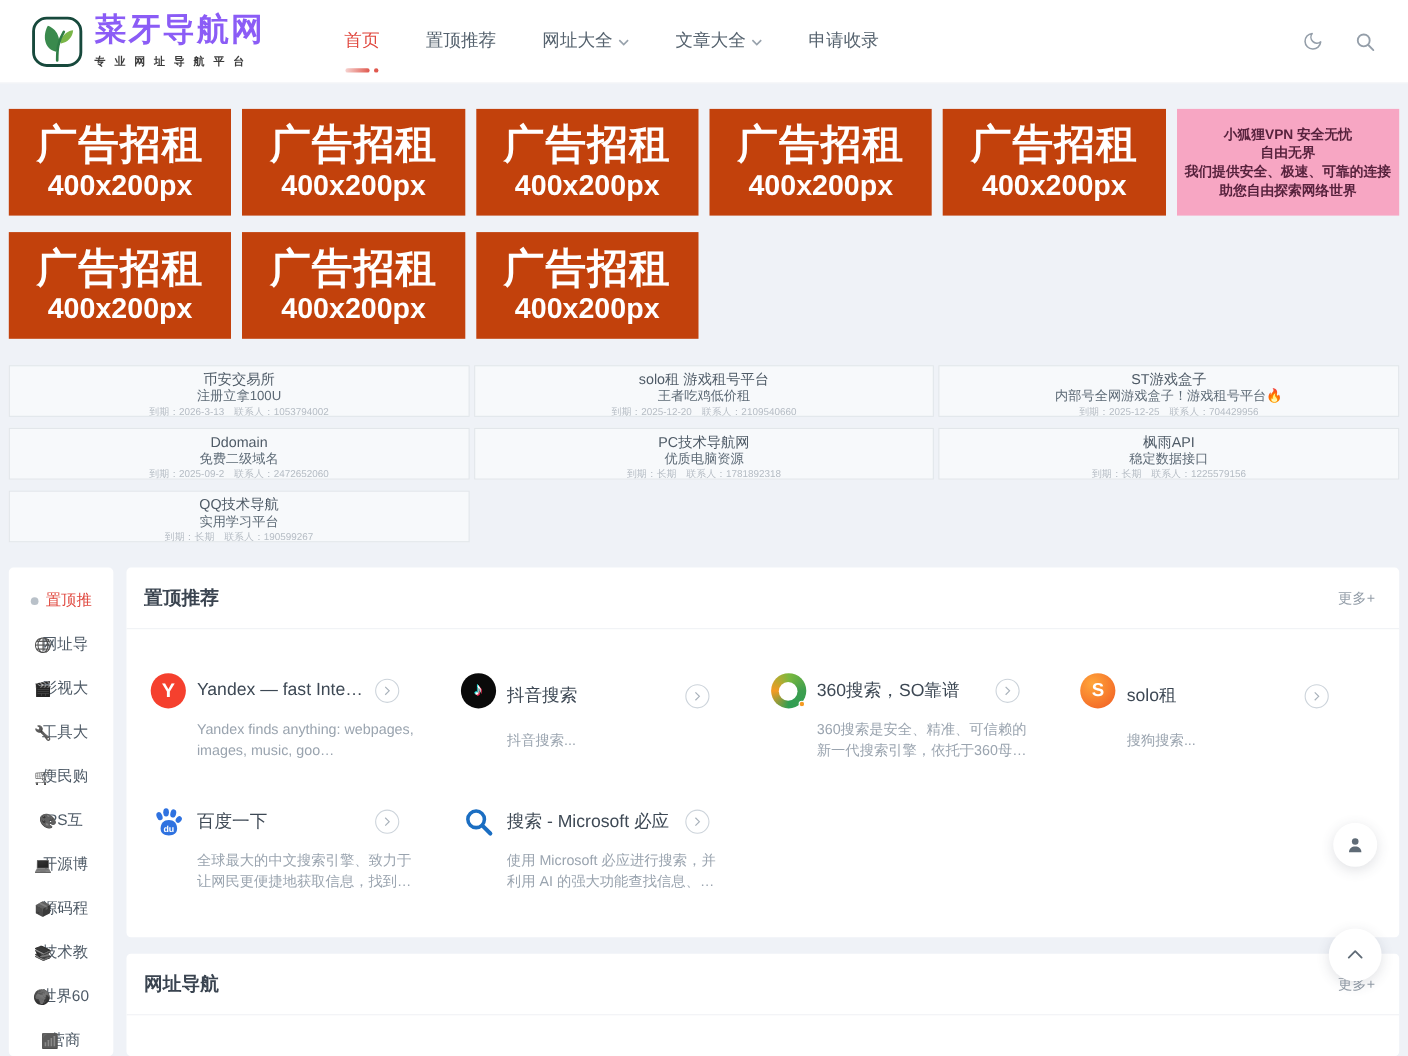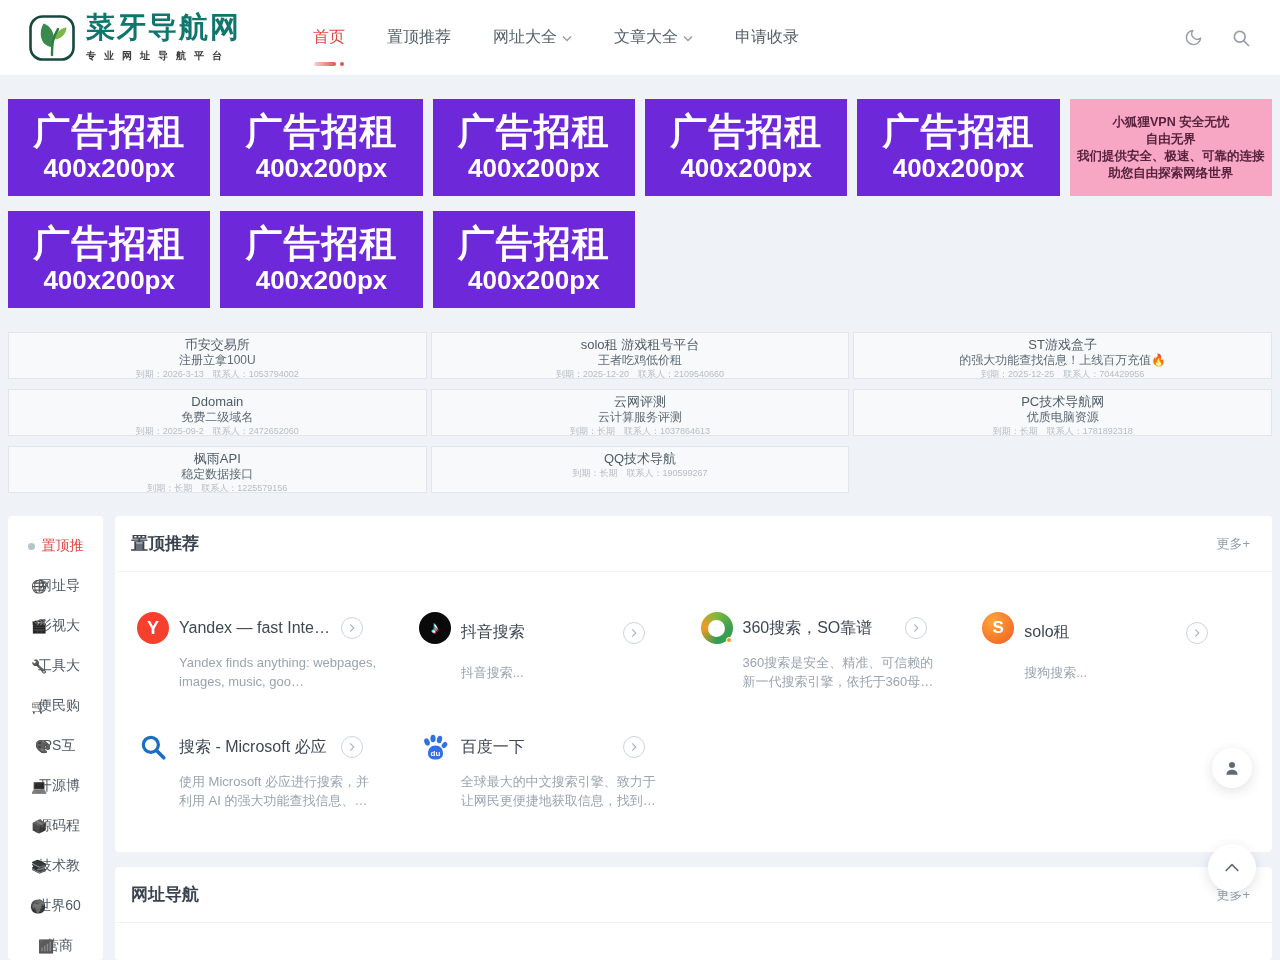--- a/index.html
+++ b/index.html
@@ -2,35 +2,35 @@
 <html><head>
 <meta charset="utf-8">
 <style>
   * { margin:0; padding:0; box-sizing:border-box; }
   html,body { width:1280px; height:960px; overflow:hidden; }
   body { font-family:"Liberation Sans","DejaVu Sans",sans-serif; background:#eff2f7; position:relative; }
 
   
   .header { height:76px; background:#fff; border-bottom:1px solid #edf0f4; display:flex; align-items:center; padding:0 28px; }
   .logo { display:flex; align-items:center; gap:10px; cursor:pointer; }
-  .logo-text .title { font-size:29px; font-weight:800; color:#0f766e; letter-spacing:2px; line-height:1; }
+  .logo-text .title { font-size:29px; font-weight:800; color:#8b5cf6; letter-spacing:2px; line-height:1; }
   .logo-text .subtitle { font-size:10px; color:#3c3c3c; letter-spacing:8px; margin-top:7px; font-weight:700; }
   .nav { display:flex; gap:42px; margin-left:72px; }
   .nav-item { font-size:16px; color:#55626e; cursor:pointer; position:relative; display:flex; align-items:center; gap:5px; }
   .nav-item.active { color:#e0483f;align-items:flex-end; }
   .nav-indicator { position:absolute; left:1px; bottom:-18px; display:flex; align-items:center; gap:4px; }
   .nav-indicator .bar { width:22px; height:4px; border-radius:2px; background:linear-gradient(to right,#f6d3d0,#e0584e); }
   .nav-indicator .dot { width:4px; height:4px; border-radius:50%; background:#e0584e; }
   .caret { margin-top:2px; }
   .header-right { margin-left:auto; display:flex; align-items:center; gap:26px; }
   .hicon { width:22px; height:22px; display:flex; align-items:center; justify-content:center; cursor:pointer; }
 
   
   .banners { display:grid; grid-template-columns:repeat(6,1fr); gap:15px 10px; margin:23px 8px 0; }
-  .banner { height:97px; background:#6d28d9; color:#fff; display:flex; flex-direction:column; align-items:center; justify-content:center; cursor:pointer; }
+  .banner { height:97px; background:#c2410c; color:#fff; display:flex; flex-direction:column; align-items:center; justify-content:center; cursor:pointer; }
   .banner .t { font-size:37px; font-weight:800; line-height:1.15; letter-spacing:1px; }
   .banner .s { font-size:26px; font-weight:700; line-height:1.15; }
   .banner.pink { background:#f7a6c3; color:#57223d; }
   .banner.pink .pl { font-size:12.5px; font-weight:700; line-height:17px; text-align:center; }
 
   
   .textads { display:grid; grid-template-columns:repeat(3,1fr); gap:10px 4px; margin:24px 8px 0; }
   .tad { height:47px; background:#f7f9fb; border:1px solid #e2e6ea; text-align:center; padding-top:4px; cursor:pointer; overflow:hidden; }
   .tad .l1 { font-size:13px; color:#4f5b67; line-height:16px; }
   .tad .l2 { font-size:12px; color:#5d6a76; line-height:15px; }
@@ -180,45 +180,41 @@
       <div class="l2">注册立拿100U</div>
       <div class="l3">到期：2026-3-13　联系人：1053794002</div>
     </div>
   <div class="tad">
       <div class="l1">solo租 游戏租号平台</div>
       <div class="l2">王者吃鸡低价租</div>
       <div class="l3">到期：2025-12-20　联系人：2109540660</div>
     </div>
   <div class="tad">
       <div class="l1">ST游戏盒子</div>
-      <div class="l2">的强大功能查找信息！上线百万充值🔥</div>
+      <div class="l2">内部号全网游戏盒子！游戏租号平台🔥</div>
       <div class="l3">到期：2025-12-25　联系人：704429956</div>
     </div>
   <div class="tad">
       <div class="l1">Ddomain</div>
       <div class="l2">免费二级域名</div>
       <div class="l3">到期：2025-09-2　联系人：2472652060</div>
     </div>
   <div class="tad">
-      <div class="l1">云网评测</div>
-      <div class="l2">云计算服务评测</div>
-      <div class="l3">到期：长期　联系人：1037864613</div>
-    </div>
-  <div class="tad">
       <div class="l1">PC技术导航网</div>
       <div class="l2">优质电脑资源</div>
       <div class="l3">到期：长期　联系人：1781892318</div>
     </div>
   <div class="tad">
       <div class="l1">枫雨API</div>
       <div class="l2">稳定数据接口</div>
       <div class="l3">到期：长期　联系人：1225579156</div>
     </div>
   <div class="tad">
       <div class="l1">QQ技术导航</div>
+      <div class="l2">实用学习平台</div>
       <div class="l3">到期：长期　联系人：190599267</div>
     </div>
 </div>
 
 <div class="bottom">
 
   <div class="sidebar">
     <div class="side-item active">
         <span class="adot"></span>
         <span class="lbl">置顶推</span>
@@ -320,38 +316,20 @@
           <span class="ico ico-sogou">S</span>
           <div class="card-top">
             <span class="card-title">solo租</span>
             <span class="arrow">
                 <svg width="12" height="12" viewBox="0 0 20 20">
                   <polyline points="7,4 13,10 7,16" fill="none" stroke="#a9b2bb" stroke-width="1.8"></polyline>
                 </svg>
               </span>
           </div>
           <div class="card-desc">搜狗搜索...</div>
-        </div>
-
-        <div class="card">
-          <span class="ico ico-plain">
-            <svg width="28" height="28" viewBox="0 0 26 26">
-                <circle cx="11" cy="11" r="7" fill="none" stroke="#1b6ec2" stroke-width="3"></circle>
-                <line x1="16.5" y1="16.5" x2="23" y2="23" stroke="#1b6ec2" stroke-width="3.4" stroke-linecap="round"></line>
-              </svg>
-          </span>
-          <div class="card-top">
-            <span class="card-title">搜索 - Microsoft 必应</span>
-            <span class="arrow">
-                <svg width="12" height="12" viewBox="0 0 20 20">
-                  <polyline points="7,4 13,10 7,16" fill="none" stroke="#a9b2bb" stroke-width="1.8"></polyline>
-                </svg>
-              </span>
-          </div>
-          <div class="card-desc">使用 Microsoft 必应进行搜索，并利用 AI 的强大功能查找信息、…</div>
         </div>
 
         <div class="card">
           <span class="ico ico-plain">
             <svg width="32" height="32" viewBox="0 0 32 32">
               <ellipse cx="8" cy="11" rx="2.6" ry="3.8" transform="rotate(-22 8 11)" fill="#2f72e0"></ellipse>
               <ellipse cx="14" cy="7.5" rx="2.6" ry="3.8" fill="#2f72e0"></ellipse>
               <ellipse cx="20.5" cy="8.5" rx="2.6" ry="3.8" transform="rotate(14 20.5 8.5)" fill="#2f72e0"></ellipse>
               <ellipse cx="25.5" cy="14" rx="2.4" ry="3.3" transform="rotate(38 25.5 14)" fill="#2f72e0"></ellipse>
               <path d="M9 22.5 C9 17.5 12 14.5 16.5 14.5 C21 14.5 24 17.5 24 22.5 C24 26.5 20.8 28.5 16.5 28.5 C12.2 28.5 9 26.5 9 22.5 Z" fill="#2f72e0"></path>
@@ -362,20 +340,38 @@
             <span class="card-title">百度一下</span>
             <span class="arrow">
                 <svg width="12" height="12" viewBox="0 0 20 20">
                   <polyline points="7,4 13,10 7,16" fill="none" stroke="#a9b2bb" stroke-width="1.8"></polyline>
                 </svg>
               </span>
           </div>
           <div class="card-desc">全球最大的中文搜索引擎、致力于让网民更便捷地获取信息，找到…</div>
         </div>
 
+        <div class="card">
+          <span class="ico ico-plain">
+            <svg width="28" height="28" viewBox="0 0 26 26">
+                <circle cx="11" cy="11" r="7" fill="none" stroke="#1b6ec2" stroke-width="3"></circle>
+                <line x1="16.5" y1="16.5" x2="23" y2="23" stroke="#1b6ec2" stroke-width="3.4" stroke-linecap="round"></line>
+              </svg>
+          </span>
+          <div class="card-top">
+            <span class="card-title">搜索 - Microsoft 必应</span>
+            <span class="arrow">
+                <svg width="12" height="12" viewBox="0 0 20 20">
+                  <polyline points="7,4 13,10 7,16" fill="none" stroke="#a9b2bb" stroke-width="1.8"></polyline>
+                </svg>
+              </span>
+          </div>
+          <div class="card-desc">使用 Microsoft 必应进行搜索，并利用 AI 的强大功能查找信息、…</div>
+        </div>
+
       </div>
     </div>
 
     <div class="panel second">
       <div class="panel-head">
         <span class="panel-title">网址导航</span>
         <span class="more">更多+</span>
       </div>
     </div>
 

